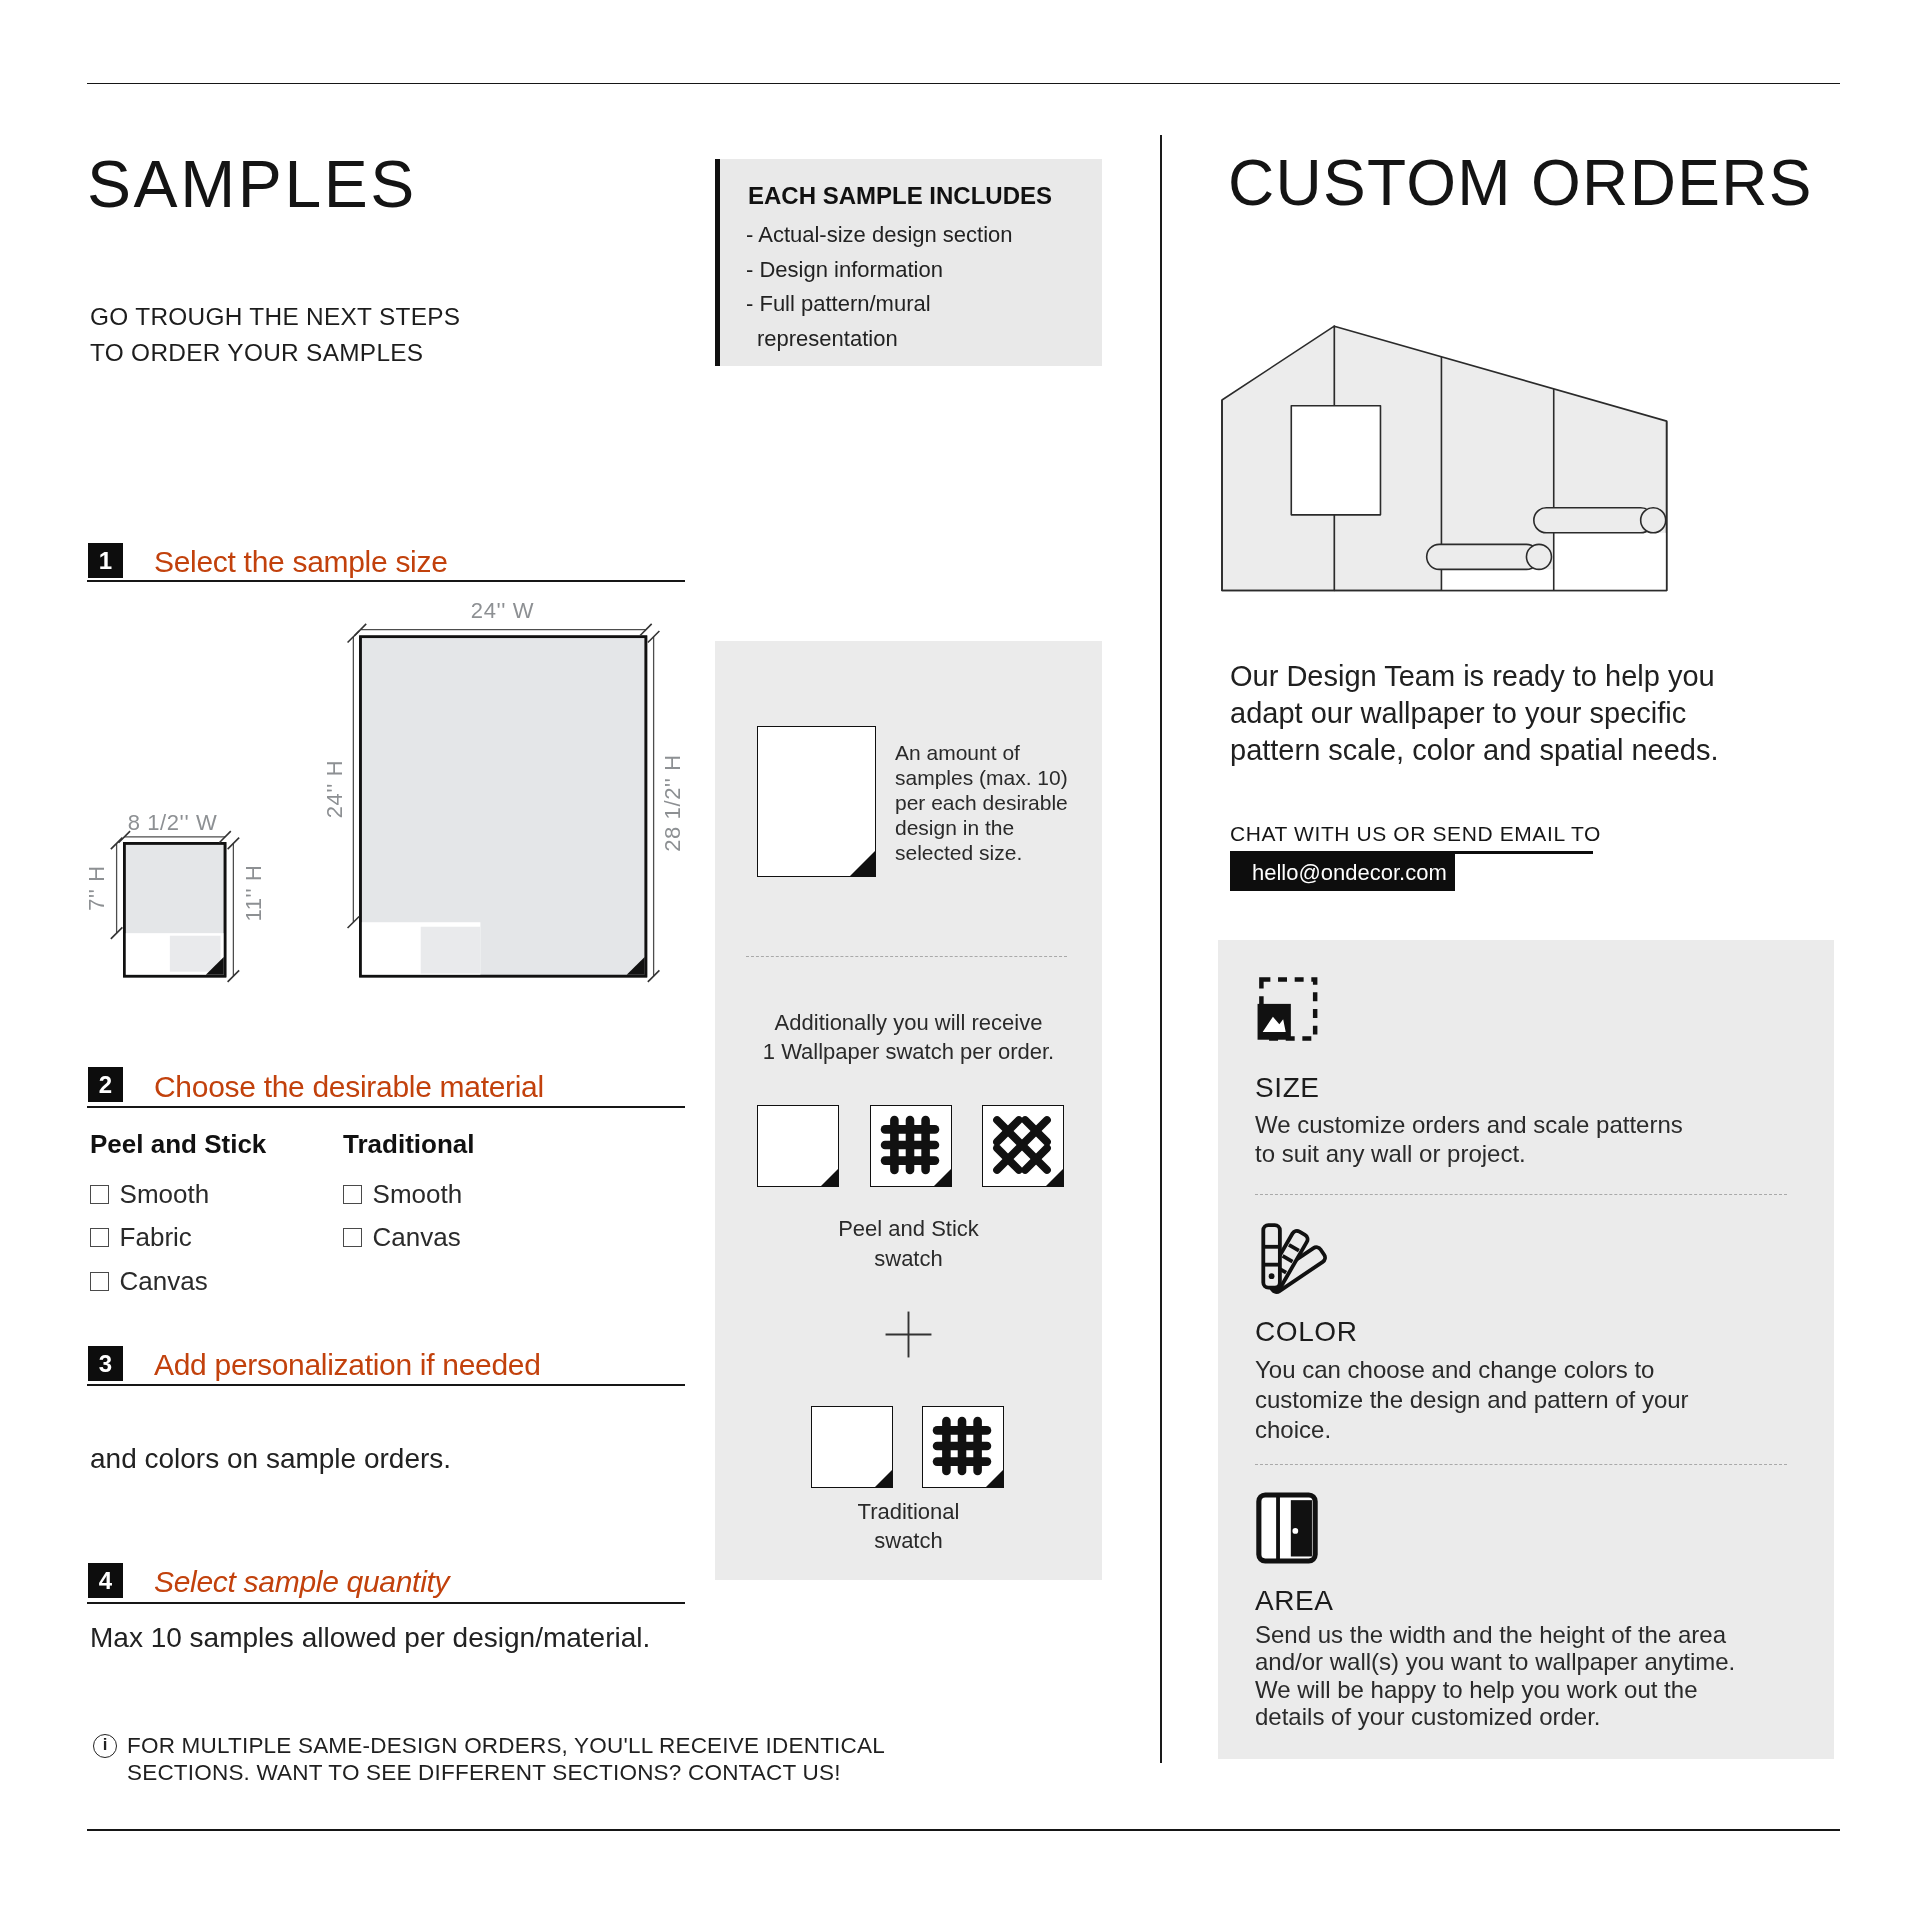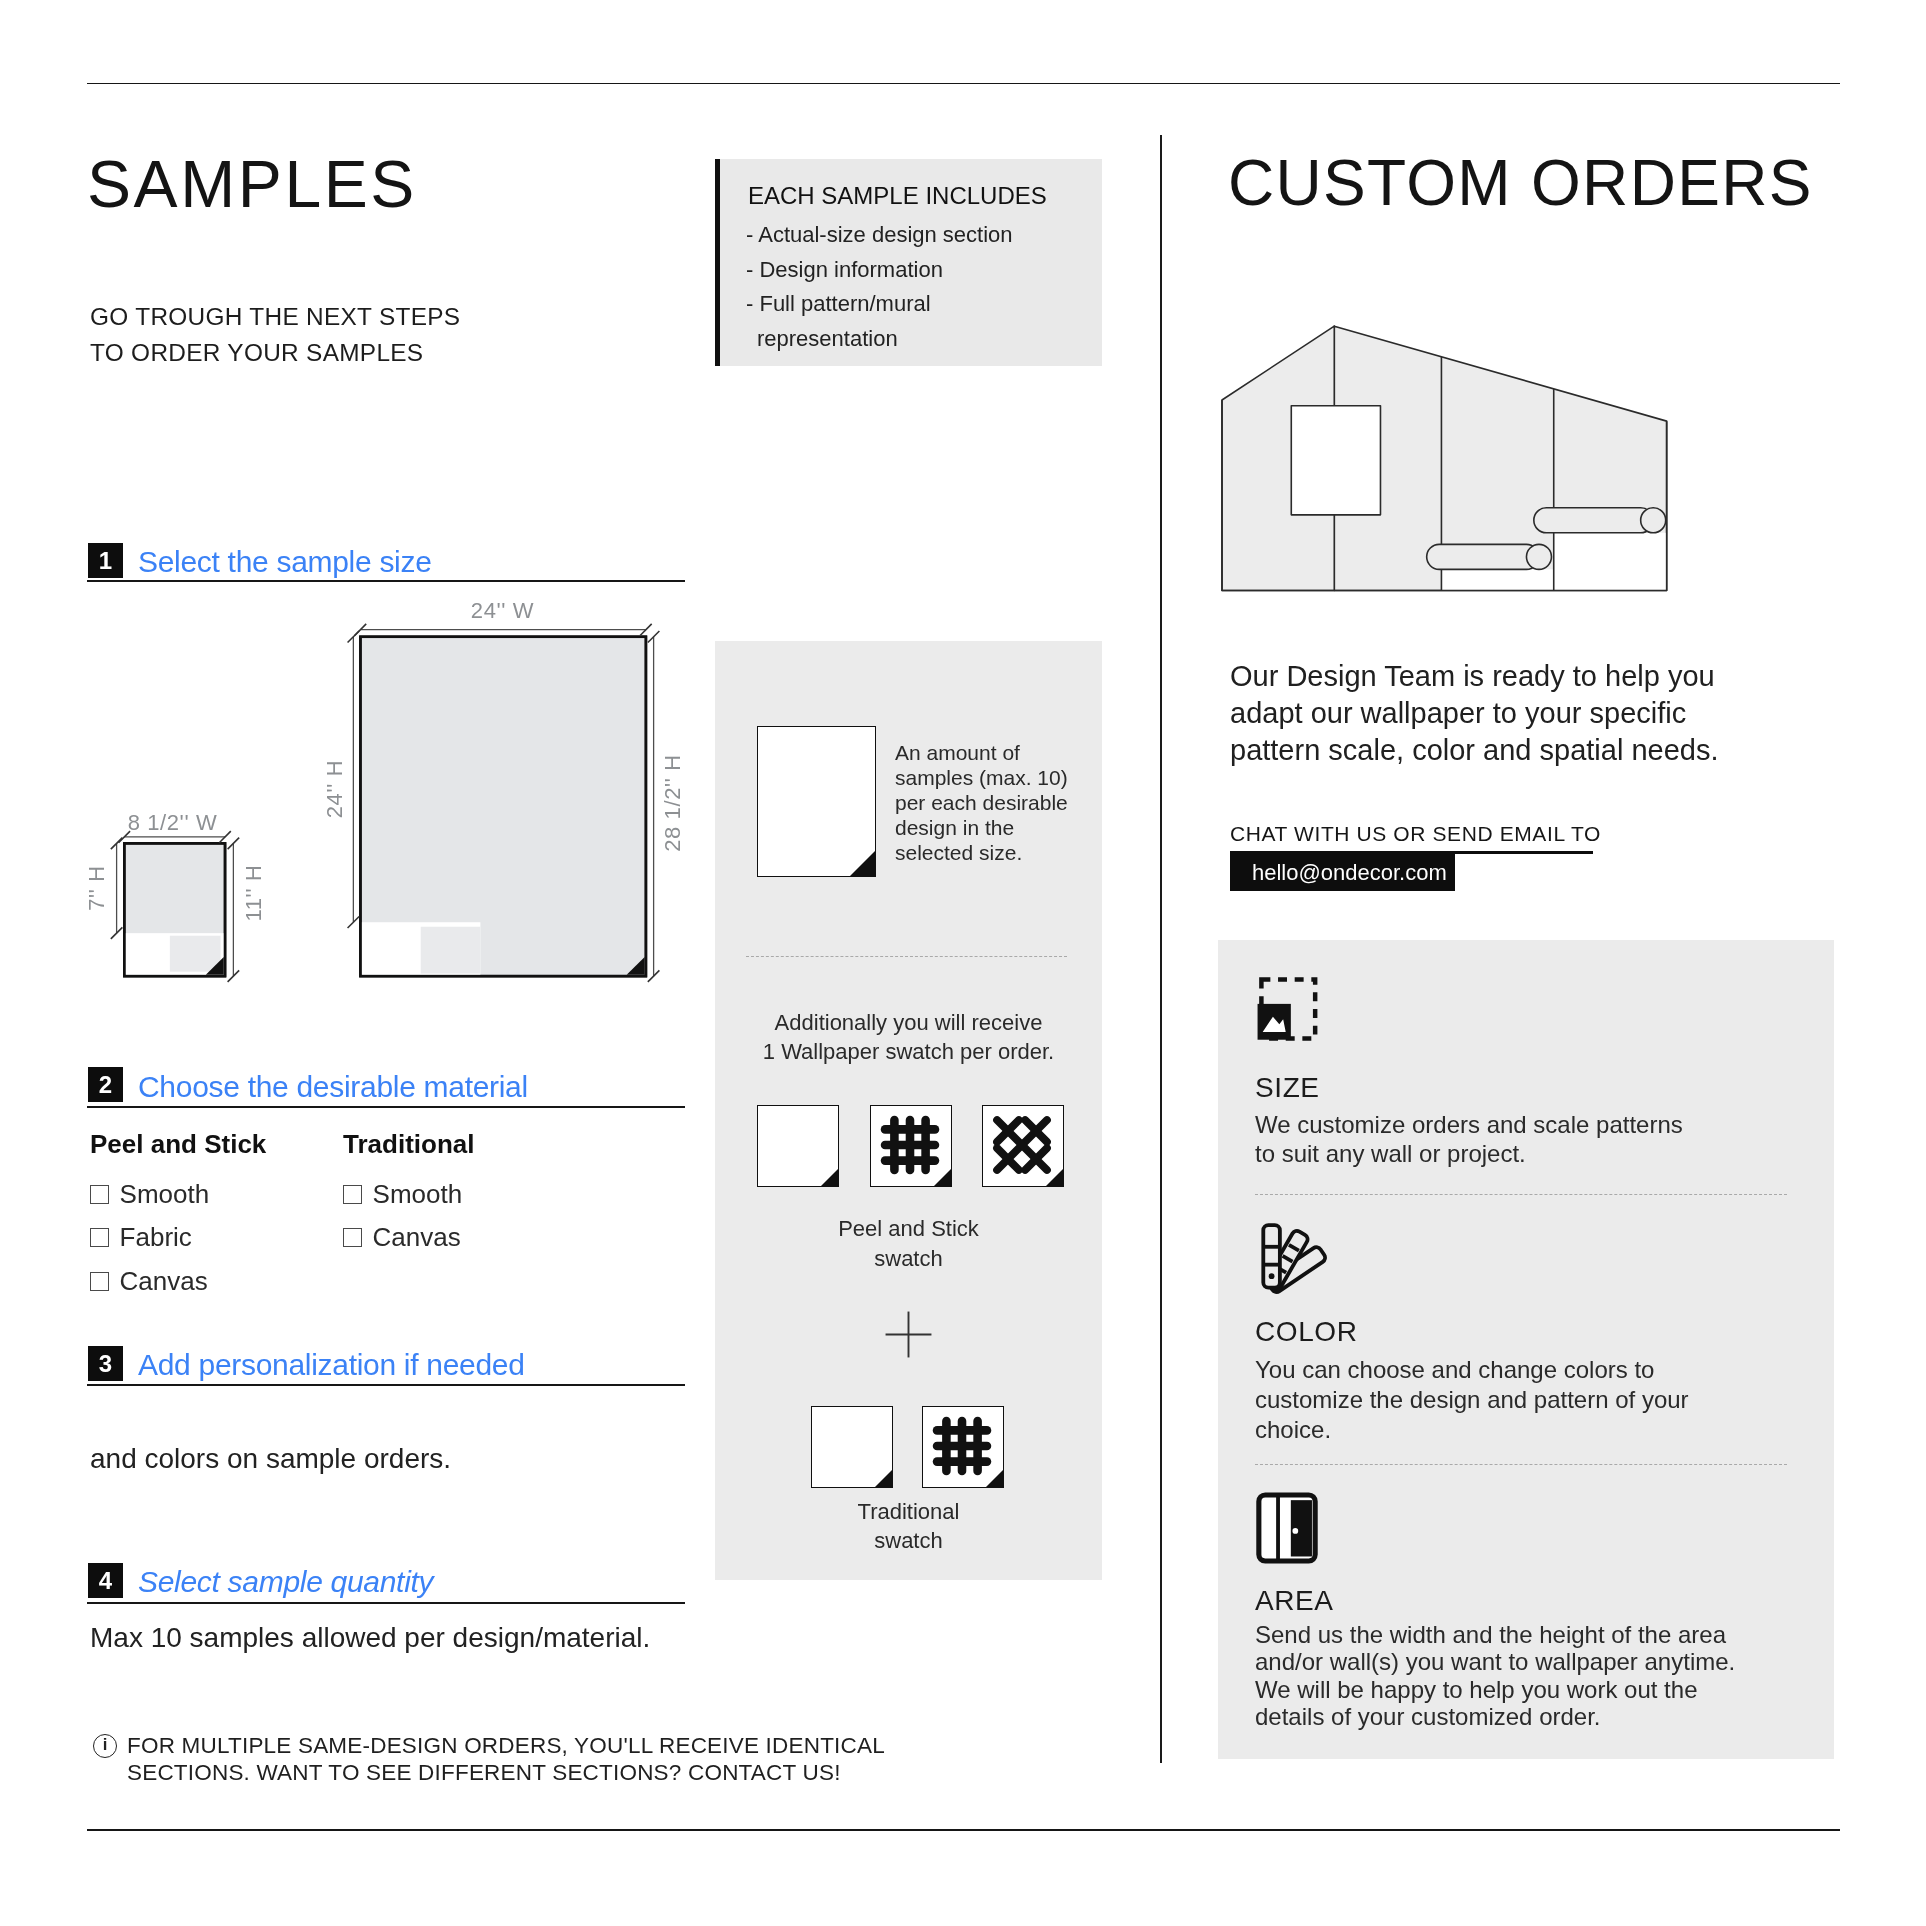--- a/index.html
+++ b/index.html
@@ -5,31 +5,31 @@
   html,body{margin:0;padding:0;background:#fff;}
   .page{position:relative;width:1926px;height:1926px;background:#ffffff;
         font-family:"Liberation Sans", sans-serif;color:#1b1b1b;overflow:hidden;}
   .abs{position:absolute;}
   .hline{position:absolute;background:#161616;height:1.9px;}
   .t{position:absolute;white-space:nowrap;}
   .pagetitle{font-size:66px;letter-spacing:2.6px;color:#141414;}
   .sub{font-size:24.4px;line-height:36px;letter-spacing:0.3px;color:#1d1d1d;}
   .stepnum{position:absolute;width:35px;height:35px;background:#0d0d0d;color:#fff;
            font-size:24px;font-weight:bold;text-align:center;line-height:35px;}
-  .steptitle{font-size:30px;color:#3b82f6;letter-spacing:-0.3px;}
+  .steptitle{font-size:30px;color:#c2410c;letter-spacing:-0.3px;margin-left:16px;}
   .body43{font-size:28px;color:#222;}
   .dimlab{font-size:22px;color:#8d9093;text-align:center;letter-spacing:0.6px;}
   .rot{transform:rotate(-90deg);transform-origin:center;}
   .matlabel{font-size:26px;font-weight:bold;color:#111;}
   .optrow{position:absolute;display:flex;align-items:center;gap:10.3px;}
   .cbx{width:17.3px;height:17.3px;border:1.6px solid #4a4a4a;background:#fff;flex:0 0 auto;}
   .optlab{font-size:26px;color:#2a2a2a;}
   .includes{position:absolute;left:715px;top:159px;width:387px;height:207px;
             background:#e9e9e9;border-left:5.8px solid #101010;box-sizing:border-box;}
-  .inc-title{position:absolute;left:28px;top:23px;font-size:24px;font-weight:normal;color:#111;}
+  .inc-title{position:absolute;left:28px;top:23px;font-size:24px;font-weight:bold;color:#111;}
   .inc-item{position:absolute;left:26px;font-size:22px;color:#222;}
   .recv-bar{position:absolute;left:715px;top:576px;width:387px;height:65px;background:#0d0d0d;
             color:#fff;font-size:26px;letter-spacing:4.5px;text-align:center;line-height:65px;}
   .recv-panel{position:absolute;left:715px;top:641px;width:387px;height:939px;background:#ebebeb;}
   .dashed{position:absolute;border-top:1.3px dashed #a9a9a9;height:0;}
   .ctext{position:absolute;left:0;width:387px;text-align:center;font-size:22px;color:#2a2a2a;}
   .swatch{position:absolute;width:82px;height:82px;background:#fff;border:1.9px solid #101010;box-sizing:border-box;}
   .fold{position:absolute;right:-0.6px;bottom:-0.6px;width:0;height:0;border-style:solid;
         border-width:0 0 19px 19px;border-color:transparent transparent #101010 transparent;}
   .sampleicon{position:absolute;left:42px;top:85px;width:119px;height:151px;background:#fff;

